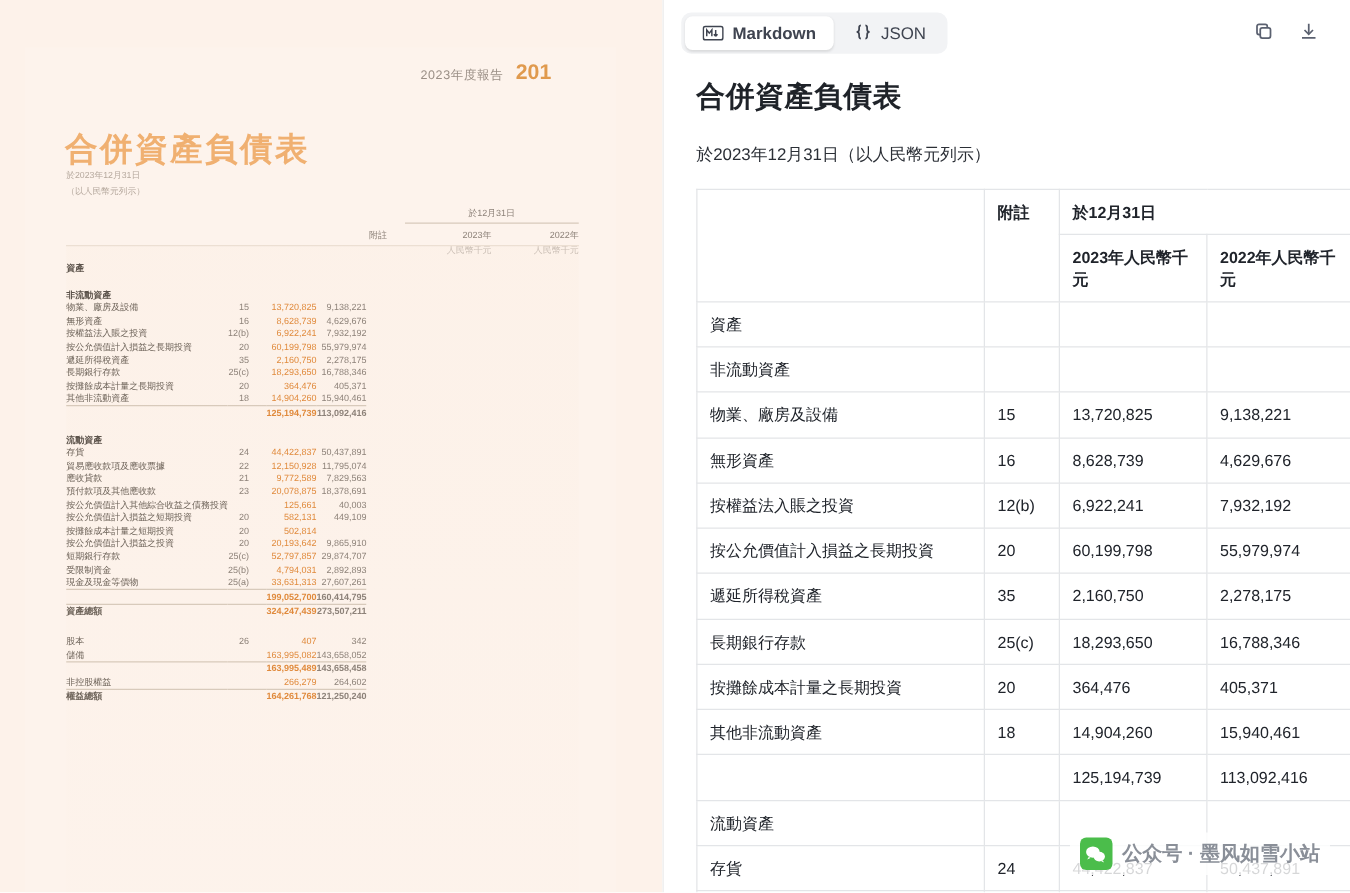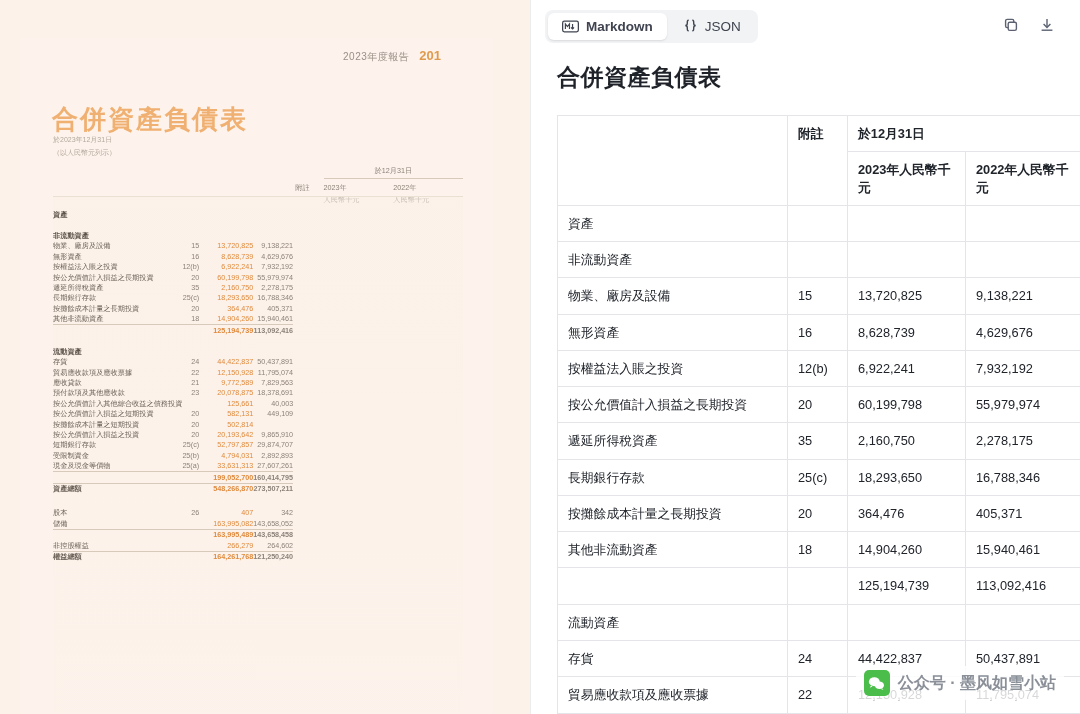--- a/index.html
+++ b/index.html
@@ -23,21 +23,21 @@
     position: absolute;
     left: 20px; top: 0; right: 37px; bottom: 0;
     background: #fdf3ec;
     margin-top: 38px;
   }
   .pdf-header {
     position: absolute; top: 10px; right: 52px;
     display: flex; align-items: baseline; gap: 10px;
   }
   .pdf-header .rpt { font-size: 10px; color: #9a8f86; letter-spacing: .5px; }
-  .pdf-header .pg { font-size: 13px; font-weight: bold; color: #e09a4e; }
+  .pdf-header .pg { font-size: 17px; font-weight: bold; color: #e09a4e; }
 
   .pdf-title {
     position: absolute; left: 32px; top: 64px;
     font-size: 26px; color: #f0b071; letter-spacing: 2px;
     font-family: "Liberation Serif", serif; font-weight: bold;
   }
   .pdf-sub1 { position: absolute; left: 33px; top: 97px; font-size: 7px; color: #b5a89d; }
   .pdf-sub2 { position: absolute; left: 33px; top: 110px; font-size: 7px; color: #b5a89d; }
 
   .pdf-table {
@@ -56,21 +56,21 @@
   .pdf-table tr.spacer td { height: 7px; padding: 0; }
   .pdf-table tr.rule-top td { border-top: 1px solid #d8cabb; }
   .pdf-thead-rule { position: absolute; left: 33px; right: 30px; top: 158px; height: 1px; background: #d8cabb; }
   .pdf-colhead {
     position: absolute; left: 33px; right: 30px; top: 128px;
     font-size: 7.2px; color: #8d8279;
   }
   .pdf-colhead .line { display: flex; }
   .pdf-colhead .sp { flex: 0 0 53%; }
   .pdf-colhead .n { flex: 0 0 13%; text-align: right; padding-right: 14px; }
-  .pdf-colhead .v { flex: 0 0 17%; text-align: left; }
+  .pdf-colhead .v { flex: 0 0 17%; text-align: right; }
   .pdf-colhead .datehdr { margin-left: 66%; border-bottom: 1px solid #d8cabb; text-align: center; padding-bottom: 2px; }
   .pdf-shade {
     position: absolute; left: 33px; right: 30px; top: 158px; height: 520px;
     background: linear-gradient(180deg, rgba(252,240,230,.55), rgba(252,240,230,.15));
     pointer-events: none;
   }
 
   
   .md-pane {
     flex: 1 1 auto; height: 714px; background: #fff;
@@ -320,21 +320,21 @@
             </tr>
             <tr class="bold rule-top">
               <td class="c-lab"></td>
               <td class="c-note"></td>
               <td class="c-v1">199,052,700</td>
               <td class="c-v2">160,414,795</td>
             </tr>
             <tr class="bold rule-top">
               <td class="c-lab">資產總額</td>
               <td class="c-note"></td>
-              <td class="c-v1">548,266,870</td>
+              <td class="c-v1">324,247,439</td>
               <td class="c-v2">273,507,211</td>
             </tr>
             <tr class="spacer">
               <td colspan="4"></td>
             </tr>
             <tr class="spacer">
               <td colspan="4"></td>
             </tr>
             <tr>
               <td class="c-lab">股本</td>
@@ -413,20 +413,21 @@
                 <path d="M4.6 7l3.4 3.4L11.4 7"></path>
                 <path d="M2.6 13.2h10.8"></path>
             </svg>
           </span>
         </button>
       </div>
     </div>
 
     <div class="md-body">
       <div class="md-h1">合併資產負債表</div>
+      <div class="md-p">於2023年12月31日（以人民幣元列示）</div>
 
       <table class="md-table">
         <colgroup>
           <col class="col-lab">
             <col class="col-note">
             <col class="col-v">
             <col class="col-v">
         </colgroup>
         <thead>
           <tr>

